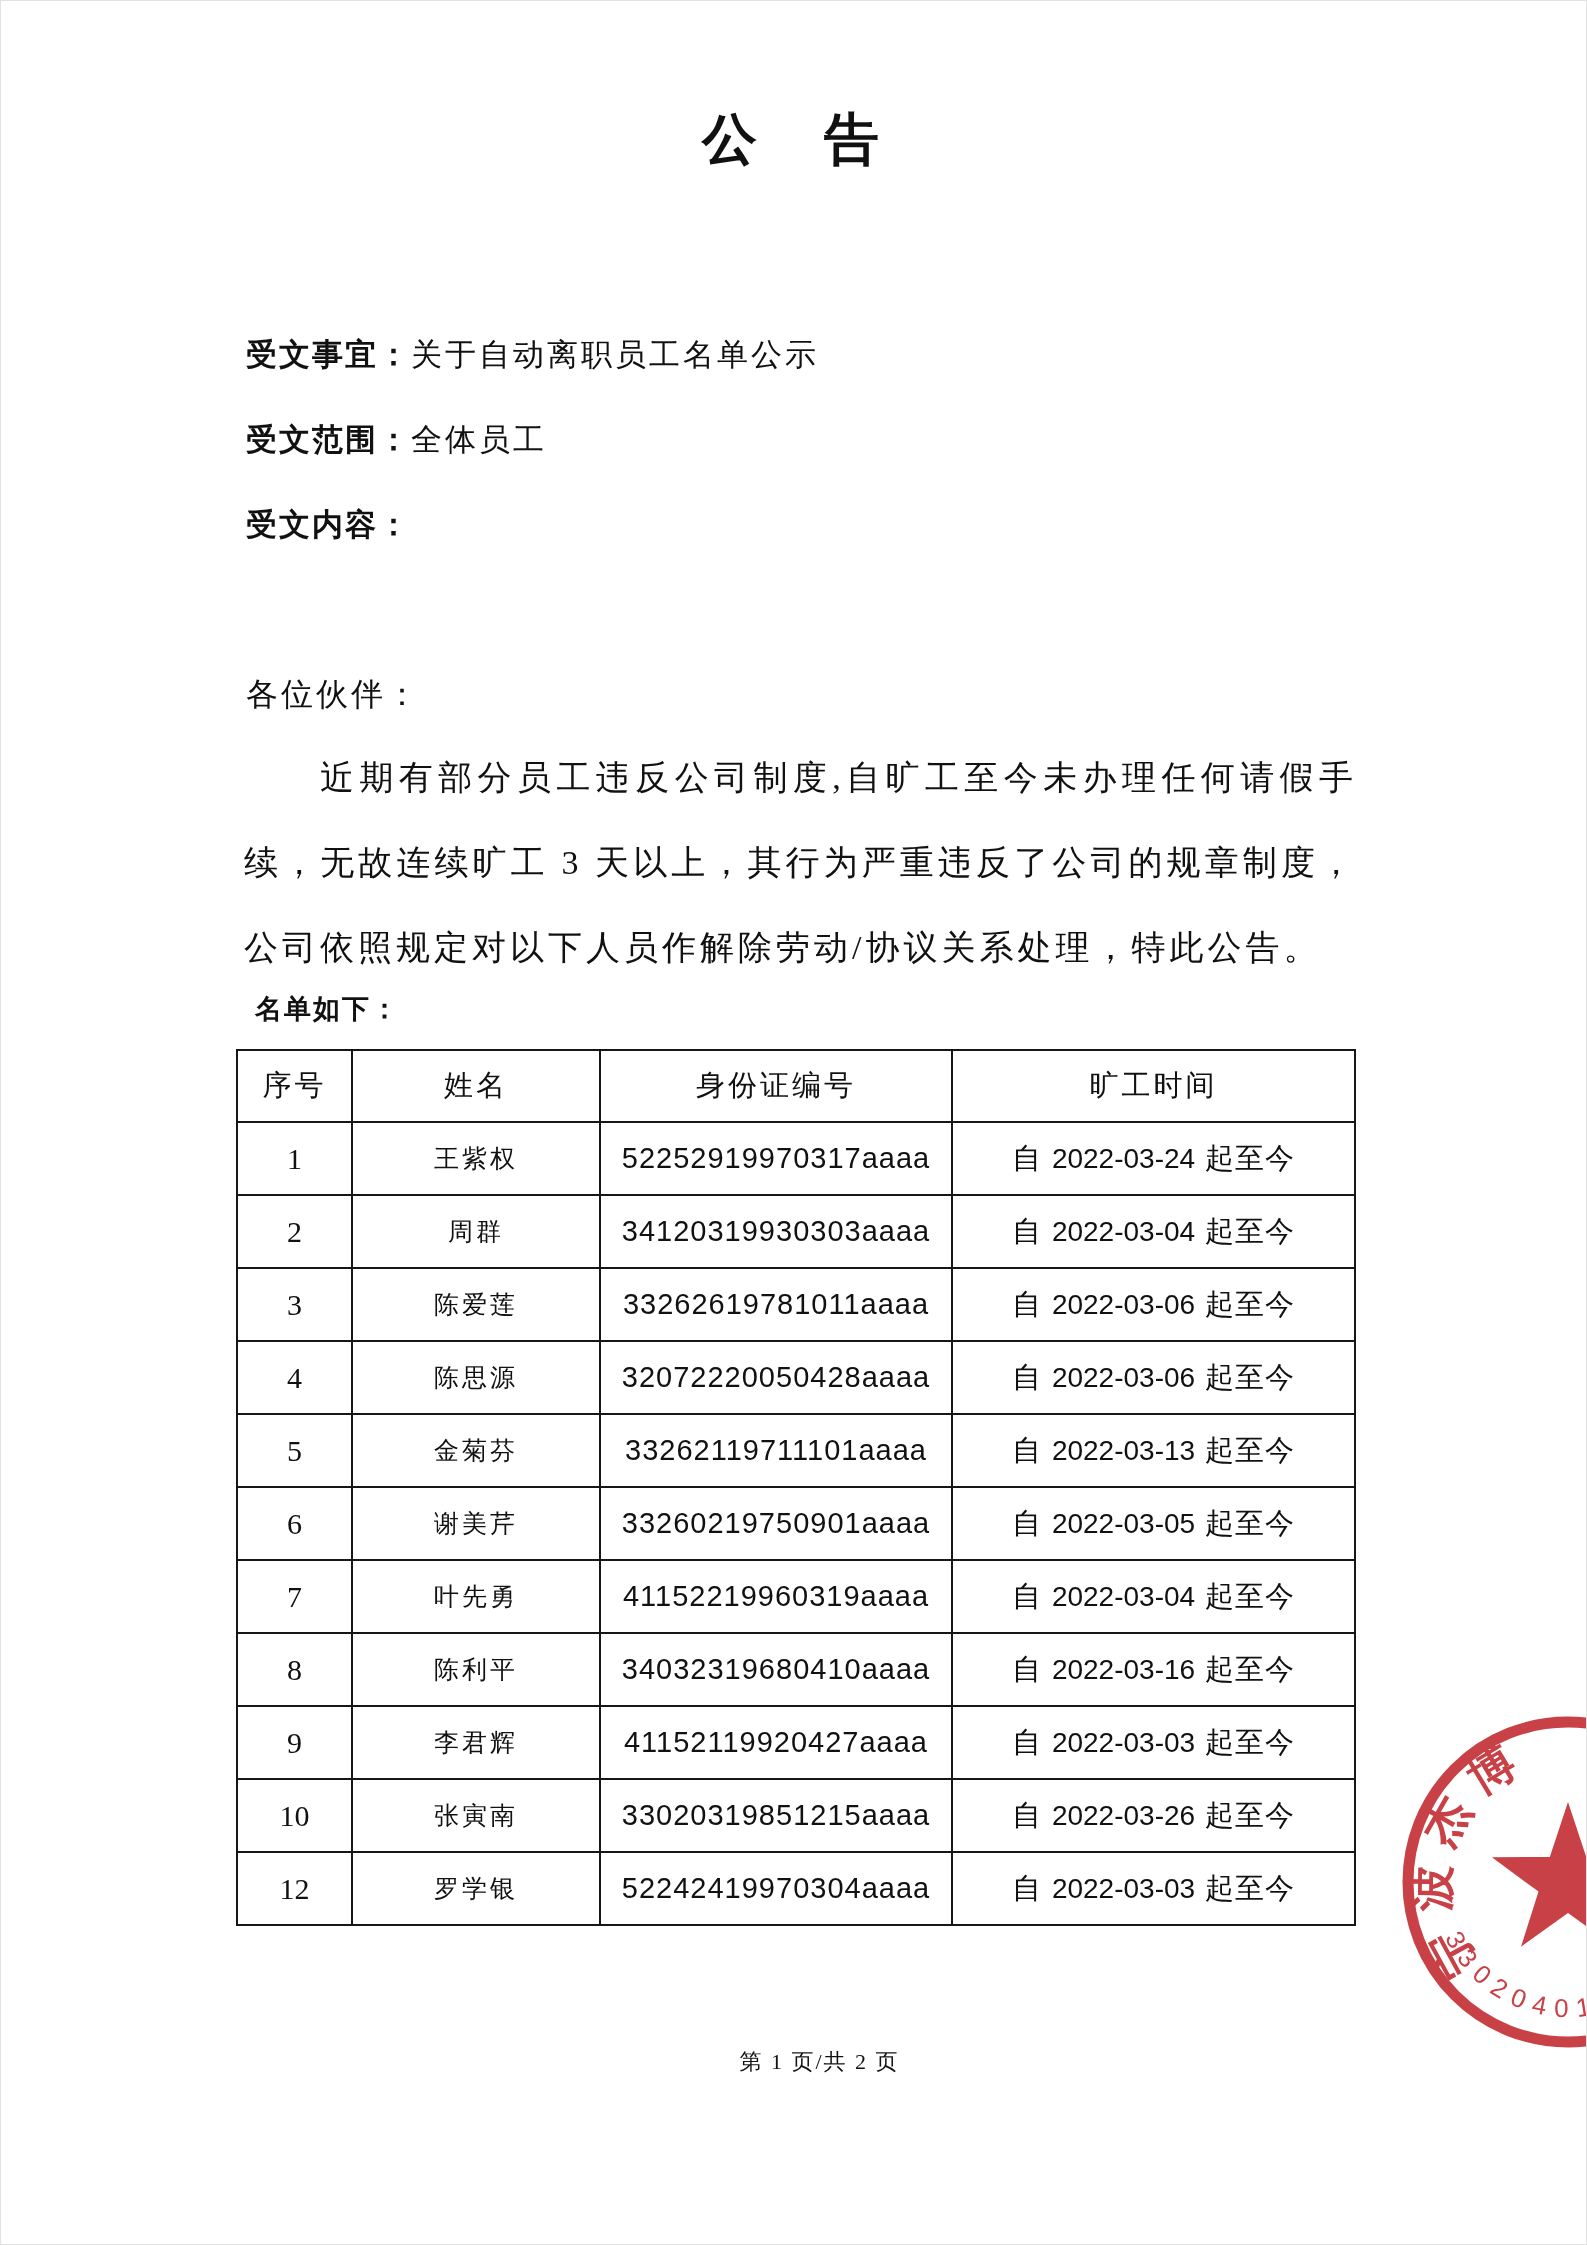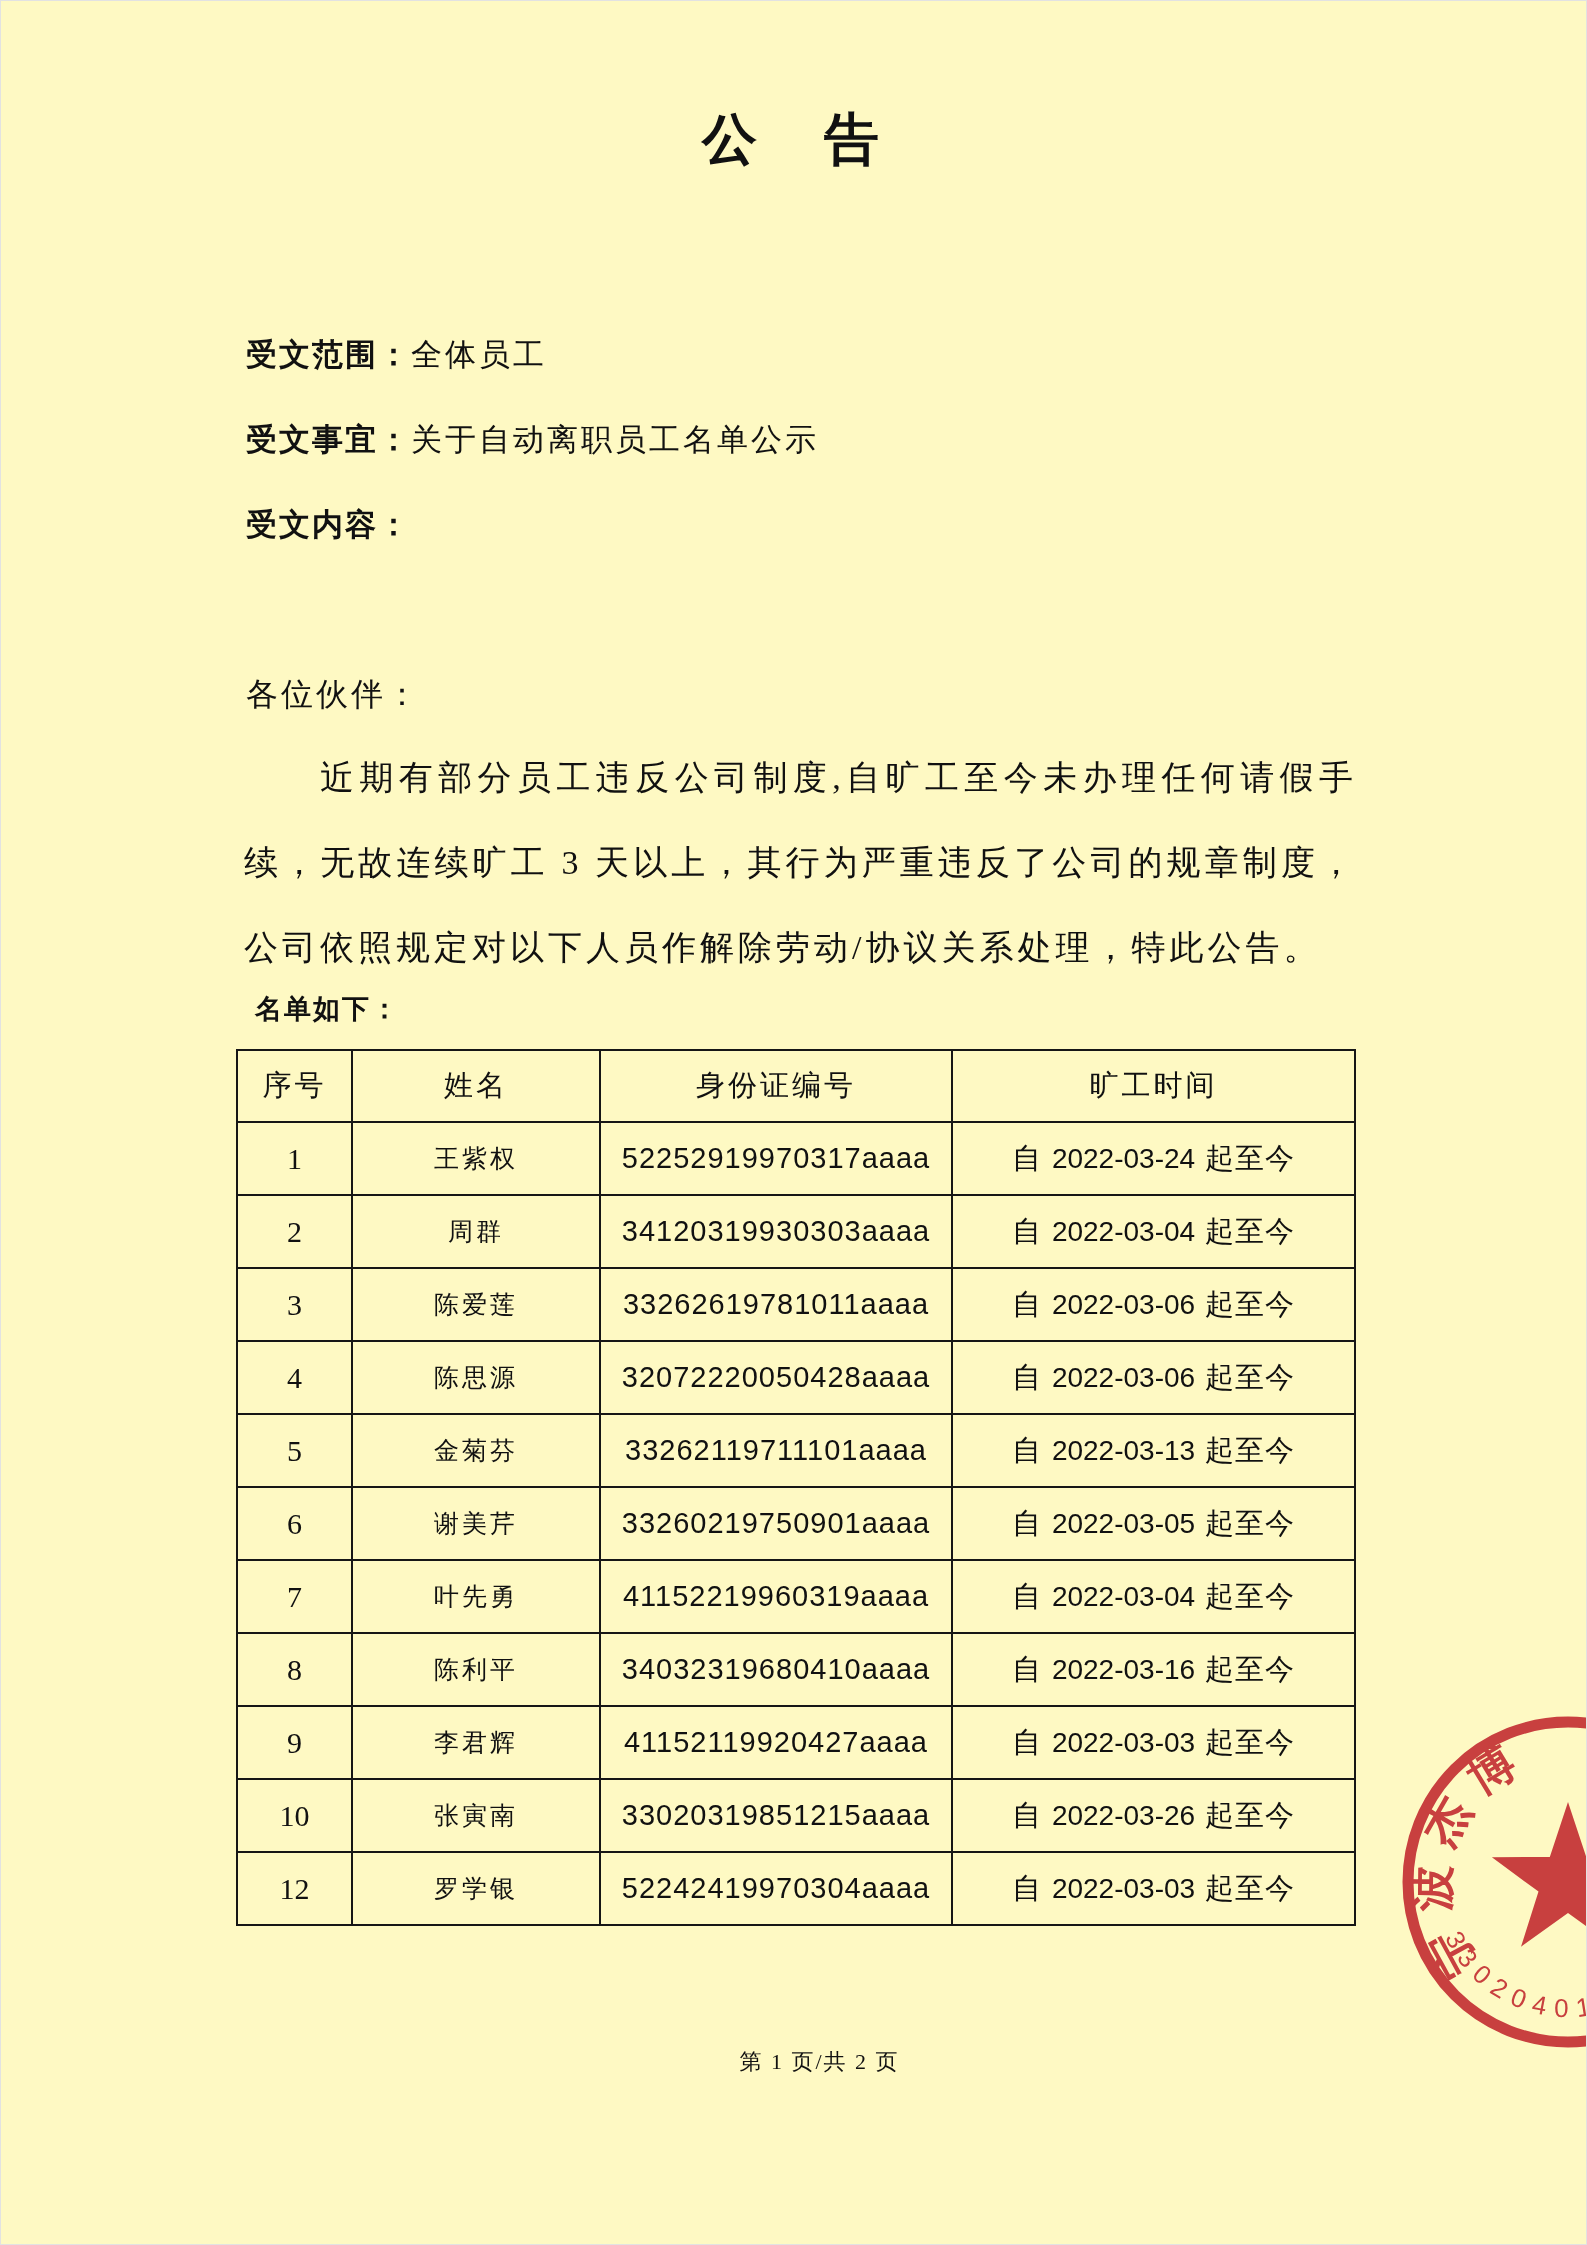--- a/index.html
+++ b/index.html
@@ -1,21 +1,21 @@
 <!DOCTYPE html>
 <html><head>
 <meta charset="utf-8">
 <style>
   html, body { margin: 0; padding: 0; background: #888; }
   .page {
     position: relative;
     width: 1587px;
     height: 2245px;
     margin: 0 auto;
-    background: #fef9c3;
+    background: #ffffff;
     overflow: hidden;
     color: #111;
     font-family: "Liberation Serif", "DejaVu Serif", serif;
     border: 1px solid #e2e2e2;
     box-sizing: border-box;
   }
   .title {
     position: absolute;
     top: 102px; left: 0;
     width: 100%;
@@ -99,24 +99,24 @@
 </style>
 </head>
 <body>
 
 <div class="page">
 
   <h1 class="title">公　告</h1>
 
   <div class="meta">
     <div class="meta-row">
-      <span class="meta-label">受文范围：</span><span class="meta-value">全体员工</span>
+      <span class="meta-label">受文事宜：</span><span class="meta-value">关于自动离职员工名单公示</span>
     </div>
     <div class="meta-row">
-      <span class="meta-label">受文事宜：</span><span class="meta-value">关于自动离职员工名单公示</span>
+      <span class="meta-label">受文范围：</span><span class="meta-value">全体员工</span>
     </div>
     <div class="meta-row">
       <span class="meta-label">受文内容：</span><span class="meta-value"></span>
     </div>
   </div>
 
   <div class="salutation">各位伙伴：</div>
 
   <p class="body-text">近期有部分员工违反公司制度,自旷工至今未办理任何请假手续，无故连续旷工 3 天以上，其行为严重违反了公司的规章制度，公司依照规定对以下人员作解除劳动/协议关系处理，特此公告。</p>
 

